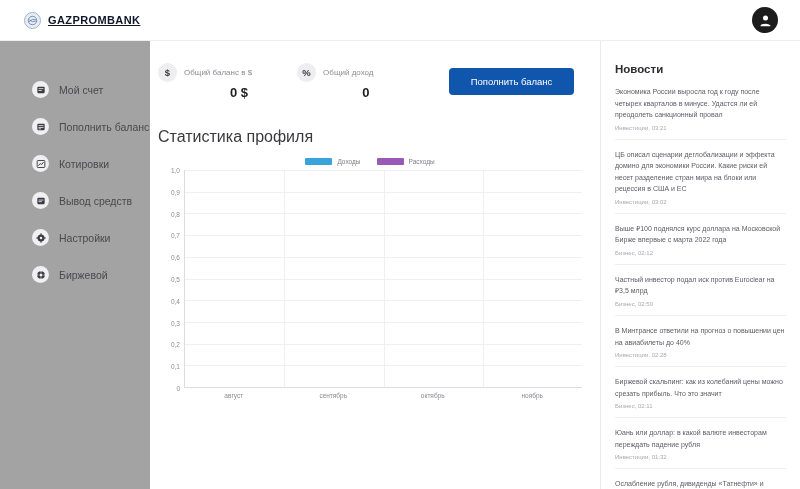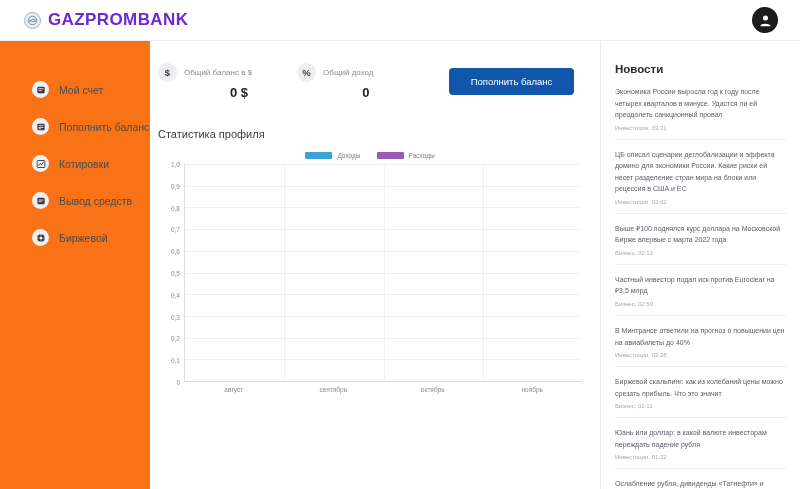--- a/index.html
+++ b/index.html
@@ -49,24 +49,25 @@
     height: 17px;
     border-radius: 50%;
     background: #e9edf3;
     border: 1px solid #9fb4cd;
     display: flex;
     align-items: center;
     justify-content: center;
   }
 
   .brand-name {
-    font-size: 17px;
+    font-size: 11px;
     font-weight: bold;
     letter-spacing: 0.4px;
-    color: #6d28d9;
+    color: #0f172a;
+    text-decoration: underline;
   }
 
   .avatar {
     width: 26px;
     height: 26px;
     border-radius: 50%;
     background: #1c1c1c;
     display: flex;
     align-items: center;
     justify-content: center;
@@ -76,21 +77,21 @@
   .body {
     flex: 1;
     display: flex;
     min-height: 0;
   }
 
   
   .sidebar {
     width: 150px;
     flex: 0 0 150px;
-    background: #f97316;
+    background: #a3a3a3;
     padding-top: 30px;
   }
 
   .nav-item {
     display: flex;
     align-items: center;
     gap: 10px;
     height: 37px;
     padding-left: 32px;
     cursor: pointer;
@@ -184,21 +185,21 @@
     color: #ffffff;
     border: none;
     border-radius: 4px;
     font-size: 9.5px;
     font-family: "Liberation Sans", sans-serif;
     cursor: pointer;
     margin-right: 8px;
   }
 
   .section-title {
-    font-size: 11px;
+    font-size: 16px;
     color: #3a3a3e;
     margin-bottom: 12px;
   }
 
   
   .chart-legend {
     display: flex;
     justify-content: center;
     align-items: center;
     gap: 16px;
@@ -380,20 +381,33 @@
         <span class="nav-icon">
           <svg width="10" height="10" viewBox="0 0 12 12">
             <rect x="1.6" y="2.2" width="8.8" height="7.6" rx="1" fill="#3b3b42"></rect>
             <rect x="3" y="4.4" width="6" height="0.9" fill="#ffffff"></rect>
             <rect x="3" y="6.4" width="4" height="0.9" fill="#ffffff"></rect>
           </svg>
         </span>
         <span class="nav-label">Вывод средств</span>
       </div>
 
+      <div class="nav-item">
+        <span class="nav-icon">
+          <svg width="10" height="10" viewBox="0 0 12 12">
+            <circle cx="6" cy="6" r="4.2" fill="#3b3b42"></circle>
+            <circle cx="6" cy="6" r="1.5" fill="#f0f0f2"></circle>
+            <rect x="5.3" y="0.4" width="1.4" height="2" fill="#3b3b42"></rect>
+            <rect x="5.3" y="9.6" width="1.4" height="2" fill="#3b3b42"></rect>
+            <rect x="0.4" y="5.3" width="2" height="1.4" fill="#3b3b42"></rect>
+            <rect x="9.6" y="5.3" width="2" height="1.4" fill="#3b3b42"></rect>
+          </svg>
+        </span>
+        <span class="nav-label">Настройки</span>
+      </div>
 
       <div class="nav-item">
         <span class="nav-icon">
           <svg width="10" height="10" viewBox="0 0 12 12">
             <circle cx="6" cy="6" r="4.6" fill="#3b3b42"></circle>
             <circle cx="6" cy="6" r="1.8" fill="#f0f0f2"></circle>
             <rect x="5.5" y="0.8" width="1" height="2.2" fill="#f0f0f2"></rect>
             <rect x="5.5" y="9" width="1" height="2.2" fill="#f0f0f2"></rect>
             <rect x="0.8" y="5.5" width="2.2" height="1" fill="#f0f0f2"></rect>
             <rect x="9" y="5.5" width="2.2" height="1" fill="#f0f0f2"></rect>

